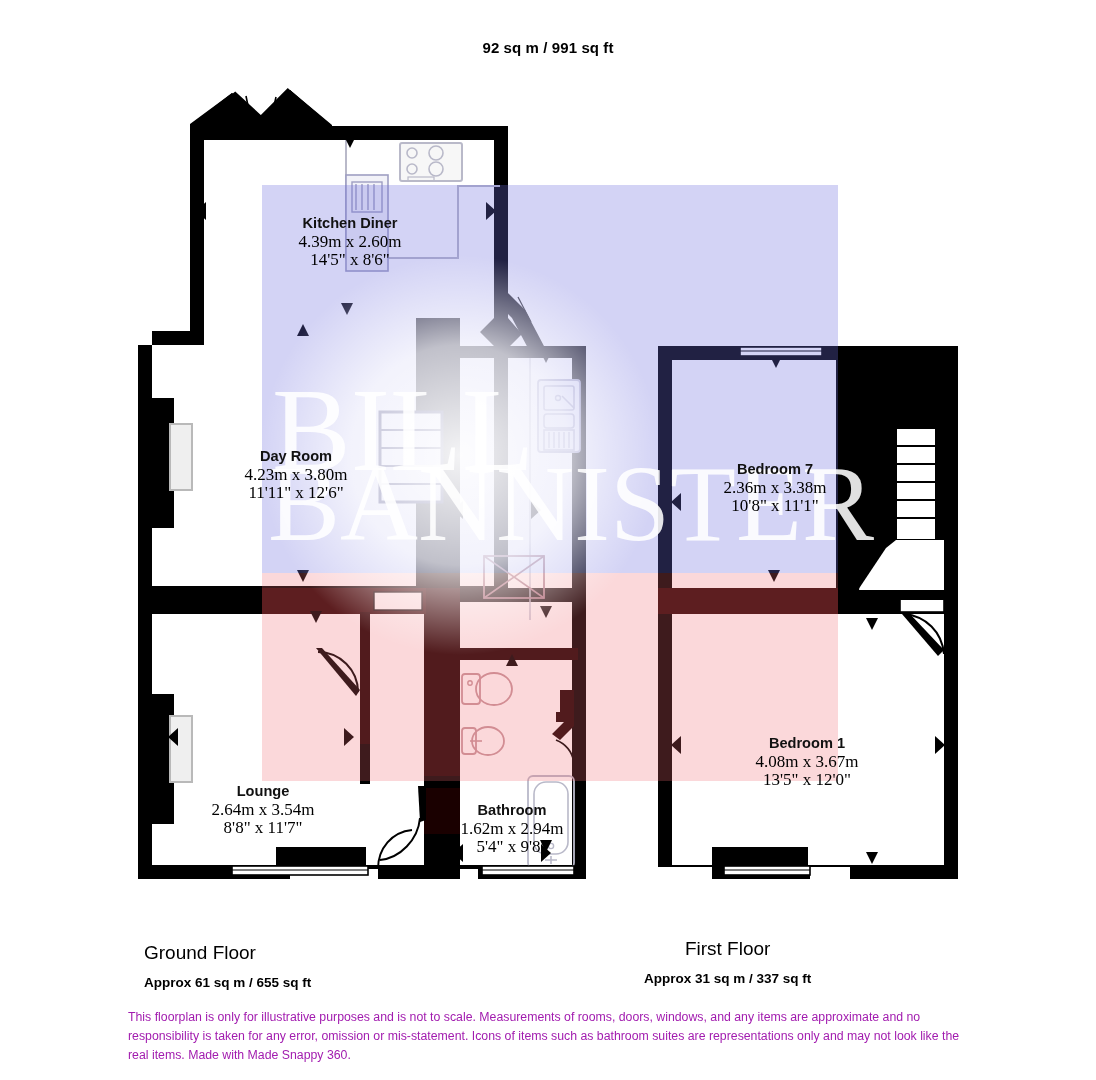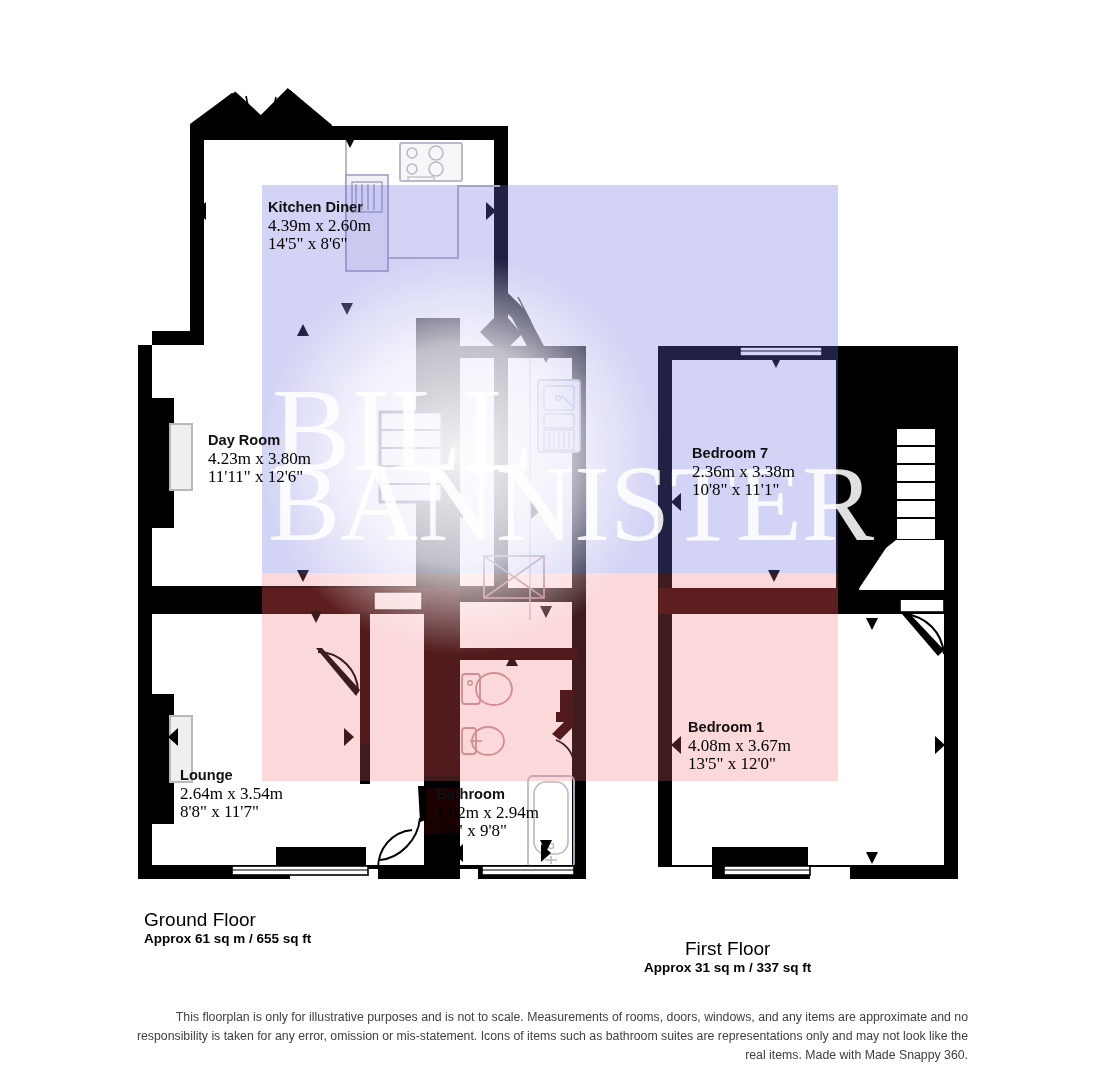--- a/index.html
+++ b/index.html
@@ -42,59 +42,61 @@
     height: 1080px;
   }
 
   .floor-cap {
     position: absolute;
     font-size: 19px;
     color: #000;
     white-space: nowrap;
   }
   .floor-cap .ttl { font-size: 19px; font-weight: normal; }
-  .floor-cap .sub { font-size: 13.5px; font-weight: bold; margin-top: 0; display:block;}
+  .floor-cap .sub { font-size: 13.5px; font-weight: bold; margin-top: 11px; display:block;}
 
   .disclaimer {
     position: absolute;
     left: 128px;
     top: 1008px;
     width: 840px;
-    text-align: right;
+    text-align: left;
     font-size: 12.3px;
     line-height: 19px;
-    color: #404040;
+    color: #a21caf;
   }
 
   
   .rlabel {
     position: absolute;
-    text-align: left;
+    text-align: center;
     white-space: nowrap;
     color: #000;
     line-height: 18.5px;
+    margin-top: 16px;
   }
   .rlabel .nm {
     display: block;
     font-weight: bold;
     font-size: 14.6px;
     color: #111;
   }
   .rlabel .dm {
     display: block;
     font-size: 17px;
     font-family: Liberation Serif, serif;
   }
 </style>
 </head>
 <body>
 
 <div id="root">
 
   <div class="hdr">
+    <div>92 sq m / 991 sq ft</div>
   </div>
 
   <svg class="plan-svg" viewBox="0 0 1096 1080">
     <defs>
       <radialGradient id="wmGrad" cx="50%" cy="50%" r="50%">
         <stop offset="0%" stop-color="#ffffff" stop-opacity="0.95"></stop>
         <stop offset="55%" stop-color="#ffffff" stop-opacity="0.72"></stop>
         <stop offset="100%" stop-color="#ffffff" stop-opacity="0.0"></stop>
       </radialGradient>
       <clipPath id="gfClip">
@@ -350,27 +352,27 @@
     <span class="dm">1.62m x 2.94m</span>
     <span class="dm">5'4" x 9'8"</span>
   </div>
 
   <div class="rlabel" style="left:692px;top:444px;width:166px;">
     <span class="nm">Bedroom 7</span>
     <span class="dm">2.36m x 3.38m</span>
     <span class="dm">10'8" x 11'1"</span>
   </div>
 
-  <div class="rlabel" style="left:688px;top:718px;width:166px;">
+  <div class="rlabel" style="left:724px;top:718px;width:166px;">
     <span class="nm">Bedroom 1</span>
     <span class="dm">4.08m x 3.67m</span>
     <span class="dm">13'5" x 12'0"</span>
   </div>
 
-  <div class="floor-cap" style="left:144px;top:909px;">
+  <div class="floor-cap" style="left:144px;top:942px;">
     <span class="ttl">Ground Floor</span>
     <span class="sub">Approx 61 sq m / 655 sq ft</span>
   </div>
 
   <div class="floor-cap" style="left:644px;top:938px;text-align:center;">
     <span class="ttl">First Floor</span>
     <span class="sub">Approx 31 sq m / 337 sq ft</span>
   </div>
 
   <div class="disclaimer">This floorplan is only for illustrative purposes and is not to scale. Measurements of rooms, doors, windows, and any items are approximate and no responsibility is taken for any error, omission or mis-statement. Icons of items such as bathroom suites are representations only and may not look like the real items. Made with Made Snappy 360.</div>

